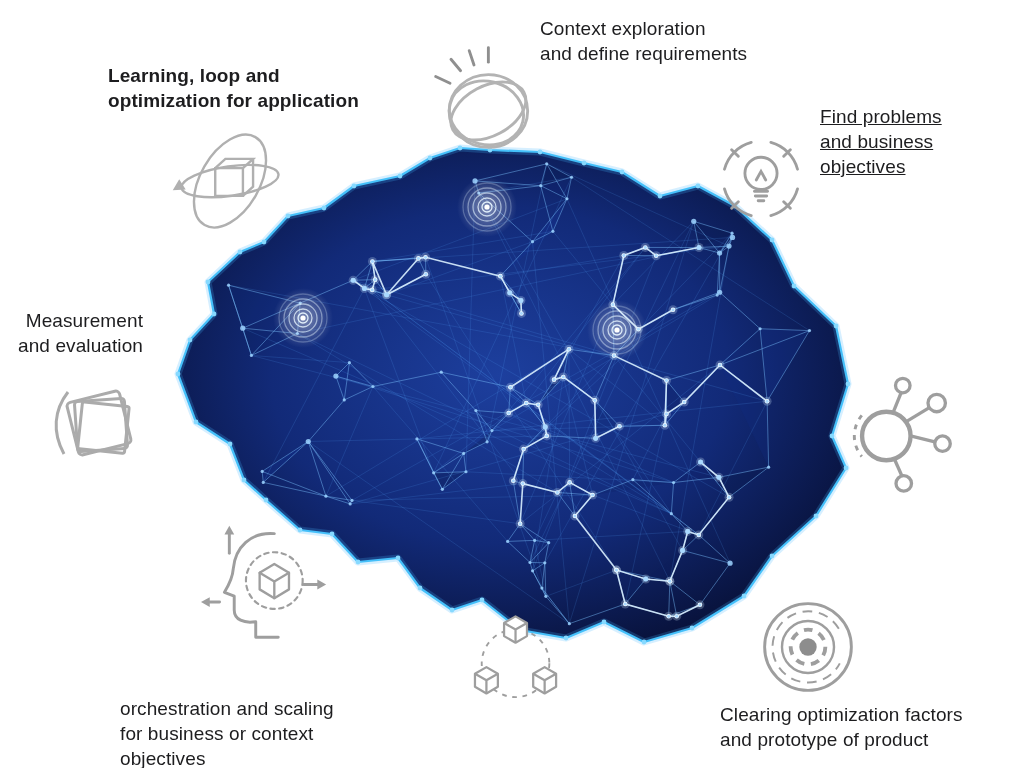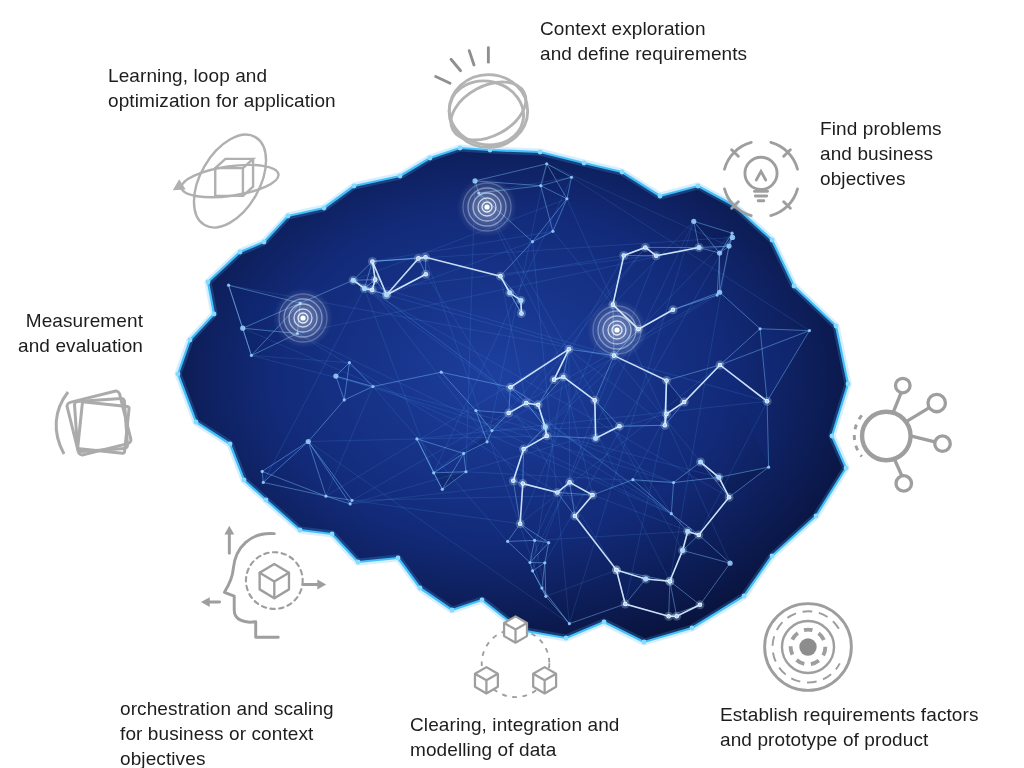--- a/index.html
+++ b/index.html
@@ -700,33 +700,31 @@
       <circle cx="288" cy="216" r="2.4" fill="#86d9ff"></circle>
       <circle cx="324" cy="208" r="2.4" fill="#86d9ff"></circle>
       <circle cx="354" cy="186" r="2.4" fill="#86d9ff"></circle>
       <circle cx="400" cy="176" r="2.4" fill="#86d9ff"></circle>
       <circle cx="430" cy="158" r="2.4" fill="#86d9ff"></circle>
       <circle cx="460" cy="148" r="2.4" fill="#86d9ff"></circle>
     </svg>
 
   <div class="label" style="left:540px; top:16px;">Context exploration
 and define requirements</div>
-  <div class="label" style="left:108px; top:63px;">Learning, loop and
+  <div class="label" style="left:108px; top:63px;font-weight:bold;">Learning, loop and
 optimization for application</div>
-  <div class="label" style="left:820px; top:116px;">Find problems
+  <div class="label" style="left:820px; top:104px;text-decoration:underline;">Find problems
 and business
 objectives</div>
   <div class="label" style="left:18px;  top:308px;text-align:right;">Measurement
 and evaluation</div>
   <div class="label" style="left:120px; top:696px;">orchestration and scaling
 for business or context
 objectives</div>
-  <div class="label" style="left:410px; top:712px;">Clearing, integration and
-modelling of data</div>
-  <div class="label" style="left:720px; top:702px;">Establish requirements factors
+  <div class="label" style="left:720px; top:702px;">Clearing optimization factors
 and prototype of product</div>
 
   <svg class="icon" style="left:428px; top:42px; width:115px; height:115px;" viewBox="0 0 120 120">
     <g fill="none" stroke="#b3b3b3" stroke-width="3" stroke-linecap="round">
       <ellipse cx="63" cy="72" rx="41" ry="38"></ellipse>
       <ellipse cx="63" cy="72" rx="42" ry="26" transform="rotate(-28 63 72)"></ellipse>
       <ellipse cx="61" cy="74" rx="39" ry="33" transform="rotate(14 61 74)"></ellipse>
     </g>
     <g fill="none" stroke="#8f8f8f" stroke-width="3" stroke-linecap="round">
       <path d="M34 30 L24 18"></path>

